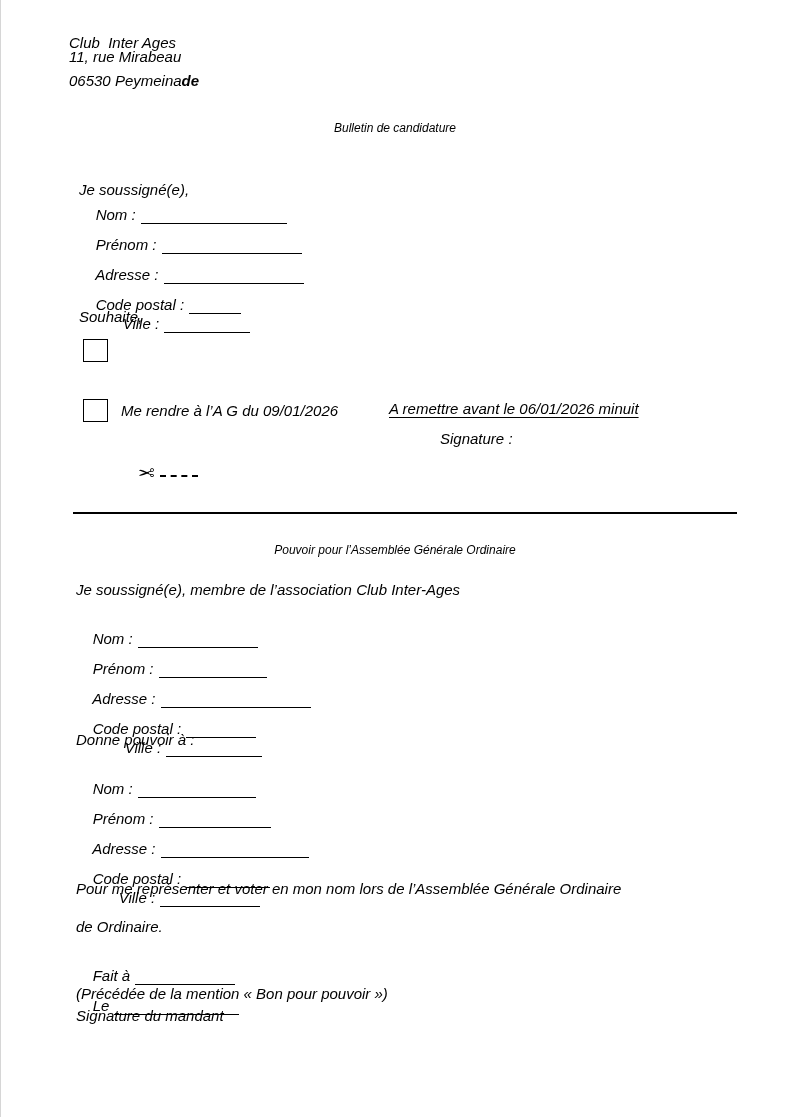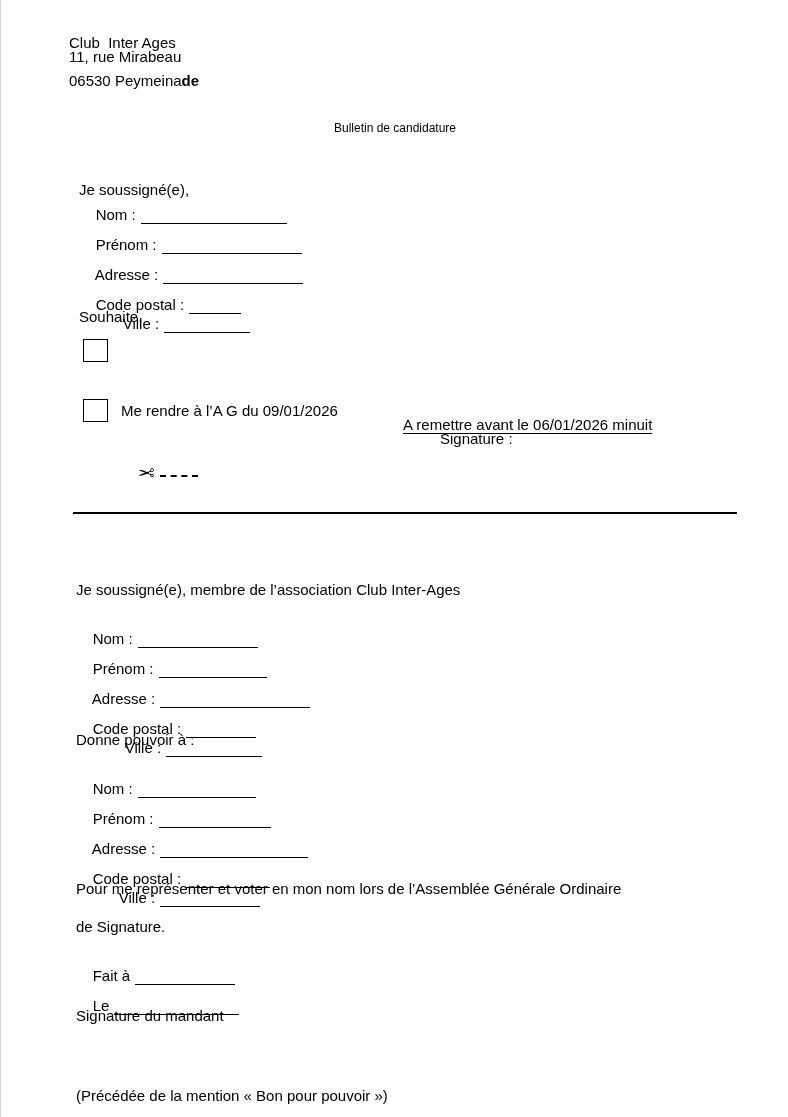--- a/index.html
+++ b/index.html
@@ -5,20 +5,21 @@
   html,body{margin:0;padding:0;background:#ffffff;}
   .page{
     position:relative;
     width:788px;height:1117px;
     background:#ffffff;
     font-family:"Liberation Sans","DejaVu Sans",sans-serif;
     color:#000;
     overflow:hidden;
     border-left:1px solid #d6d6d6;
     box-sizing:border-box;
+    font-style:italic;
   }
   .abs{position:absolute;white-space:pre;}
   .t{font-size:15px;line-height:19px;}
   .title{font-size:12px;}
   .center{left:0;width:788px;text-align:center;}
   .fill{
     display:inline-block;
     height:13px;
     border-bottom:1.3px solid #000;
     vertical-align:-4px;
@@ -77,28 +78,29 @@
     <span style="margin-left:27px;">Ville :</span><span class="fill" style="width:86px;"></span>
   </div>
 
   <div class="abs t" style="left:78px;top:307px;">Souhaite,</div>
 
   <div class="cb" style="left:82px;top:339px;"></div>
 
   <div class="cb" style="left:82px;top:399px;"></div>
   <div class="abs t" style="left:120px;top:401px;">Me rendre à l’A G du 09/01/2026</div>
 
-  <div class="abs t underlined" style="left:402px;top:399px;margin-top:16px;">A remettre avant le 06/01/2026 minuit</div>
+  <div class="abs t underlined" style="left:388px;top:399px;">A remettre avant le 06/01/2026 minuit</div>
   <div class="abs t" style="left:403px;top:429px;margin-left:36px;">Signature :</div>
 
   <div class="scissors" style="left:137px;top:463px;">✂</div>
   <div class="dashes" style="left:159px;top:475px;"></div>
 
   <div class="divider" style="left:72px;top:512px;width:664px;"></div>
 
+  <div class="abs title center" style="top:543px;">Pouvoir pour l’Assemblée Générale Ordinaire</div>
 
   <div class="abs t" style="left:75px;top:580px;">Je soussigné(e), membre de l’association Club Inter-Ages</div>
 
   <div class="abs t" style="left:75px;top:610px;">
     <span>Nom :</span><span class="fill" style="width:120px;"></span>
   </div>
   <div class="abs t" style="left:75px;top:640px;">
     <span>Prénom :</span><span class="fill" style="width:108px;"></span>
   </div>
   <div class="abs t" style="left:75px;top:670px;">
@@ -119,25 +121,25 @@
   </div>
   <div class="abs t" style="left:75px;top:820px;">
     <span>Adresse :</span><span class="fill" style="width:148px;"></span>
   </div>
   <div class="abs t" style="left:75px;top:850px;">
     <span>Code postal :</span><span class="fill" style="width:84px;"></span>
     <span style="margin-left:26px;">Ville :</span><span class="fill" style="width:100px;"></span>
   </div>
 
   <div class="abs t" style="left:75px;top:879px;">Pour me représenter et voter en mon nom lors de l’Assemblée Générale Ordinaire</div>
-  <div class="abs t" style="left:75px;top:917px;">de Signature.</div>
+  <div class="abs t" style="left:75px;top:917px;">de Ordinaire.</div>
 
   <div class="abs t" style="left:75px;top:947px;">
     <span>Fait à</span><span class="fill" style="width:100px;"></span>
   </div>
   <div class="abs t" style="left:75px;top:977px;">
     <span>Le</span><span class="fill" style="width:125px;"></span>
   </div>
 
   <div class="abs t" style="left:75px;top:1006px;">Signature du mandant</div>
-  <div class="abs t" style="left:75px;top:1086px;">(Précédée de la mention « Bon pour pouvoir »)</div>
+  <div class="abs t" style="left:75px;top:984px;">(Précédée de la mention « Bon pour pouvoir »)</div>
 
 </div>
 
 </body></html>

